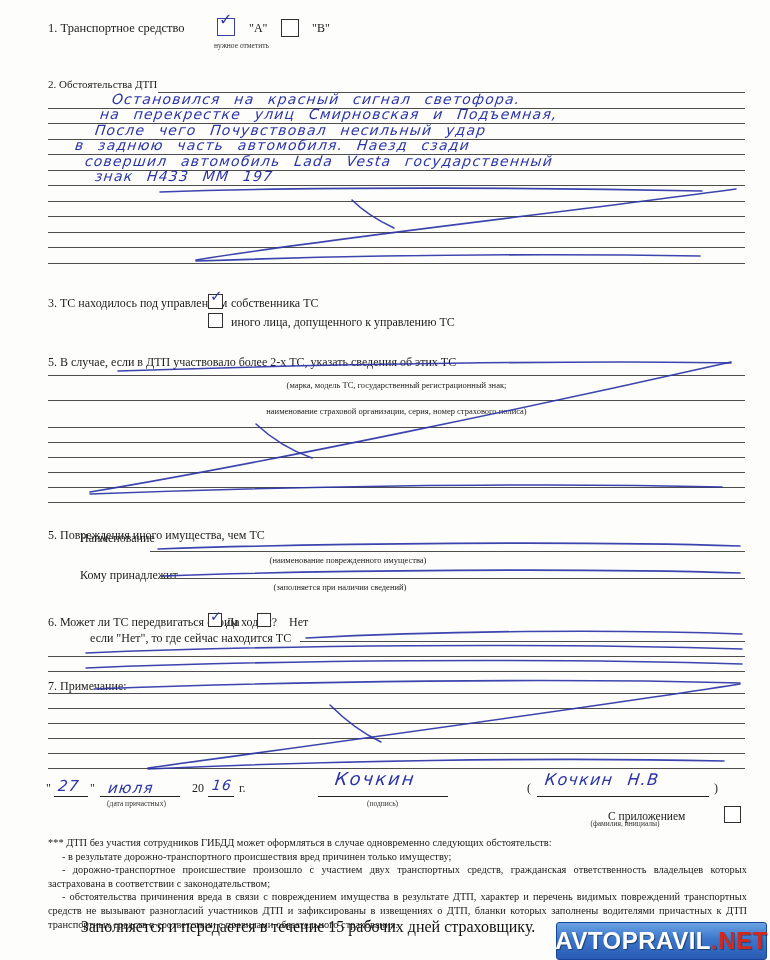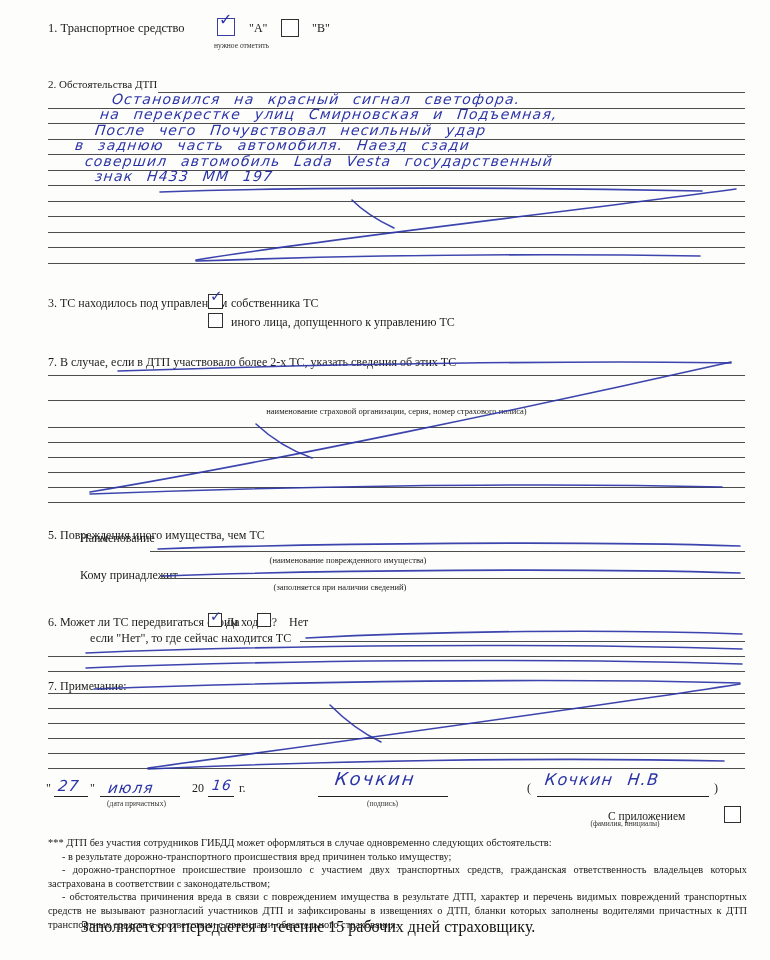--- a/index.html
+++ b/index.html
@@ -67,22 +67,23 @@
   <div class="hw" style="left:95px;top:168px;">знак Н433 ММ 197</div>
 
   <div class="lbl" style="left:48px;top:296px;">3. ТС находилось под управлением</div>
   <span class="chk" style="left:208px;top:294px;width:15px;height:15px;">
     <span class="tick" style="font-size:15px;top:-6px;">✓</span>
   </span>
   <div class="lbl" style="left:231px;top:296px;">собственника ТС</div>
   <span class="chk" style="left:208px;top:313px;width:15px;height:15px;"></span>
   <div class="lbl" style="left:231px;top:315px;">иного лица, допущенного к управлению ТС</div>
 
-  <div class="lbl" style="left:48px;top:355px;">7. В случае, если в ДТП участвовало более 2-х ТС, указать сведения об этих ТС</div>
+  <div class="lbl" style="left:48px;top:355px;">5. В случае, если в ДТП участвовало более 2-х ТС, указать сведения об этих ТС</div>
   <div class="fline" style="left:48px;top:375px;width:697px;"></div>
+  <div class="lbl sm center" style="left:48px;top:380px;width:697px;">(марка, модель ТС, государственный регистрационный знак;</div>
   <div class="fline" style="left:48px;top:400px;width:697px;"></div>
   <div class="lbl sm center" style="left:48px;top:406px;width:697px;">наименование страховой организации, серия, номер страхового полиса)</div>
   <div class="fline" style="left:48px;top:427px;width:697px;"></div>
   <div class="fline" style="left:48px;top:442px;width:697px;"></div>
   <div class="fline" style="left:48px;top:457px;width:697px;"></div>
   <div class="fline" style="left:48px;top:472px;width:697px;"></div>
   <div class="fline" style="left:48px;top:487px;width:697px;"></div>
   <div class="fline" style="left:48px;top:502px;width:697px;"></div>
 
   <div class="lbl" style="left:48px;top:528px;">5. Повреждения иного имущества, чем ТС</div>
@@ -140,20 +141,24 @@
 
   <div class="footnote">
     <p>*** ДТП без участия сотрудников ГИБДД может оформляться в случае одновременно следующих обстоятельств:</p>
     <p class="ind">- в результате дорожно-транспортного происшествия вред причинен только имуществу;</p>
     <p class="ind">- дорожно-транспортное происшествие произошло с участием двух транспортных средств, гражданская ответственность владельцев которых застрахована в соответствии с законодательством;</p>
     <p class="ind">- обстоятельства причинения вреда в связи с повреждением имущества в результате ДТП, характер и перечень видимых повреждений транспортных средств не вызывают разногласий участников ДТП и зафиксированы в извещениях о ДТП, бланки которых заполнены водителями причастных к ДТП транспортных средств в соответствии с правилами обязательного страхования.</p>
   </div>
 
   <div class="bold-note">Заполняется и передается в течение 15 рабочих дней страховщику.</div>
 
+  <div id="logo">
+    <span class="w">AVTOPRAVIL</span>
+      <span class="r">.NET</span>
+  </div>
 
   <svg class="ink" width="770" height="960" viewBox="0 0 770 960">
 
     <path d="M 160,192 C 330,186 560,188 702,191"></path>
     <path d="M 736,189 C 560,213 330,238 196,260"></path>
     <path d="M 196,261 C 340,256 520,253 700,256"></path>
     <path d="M 352,200 C 364,212 379,221 394,228"></path>
 
     <path d="M 118,371 C 320,364 600,360 731,363"></path>
     <path d="M 731,362 C 540,405 270,462 90,492"></path>

